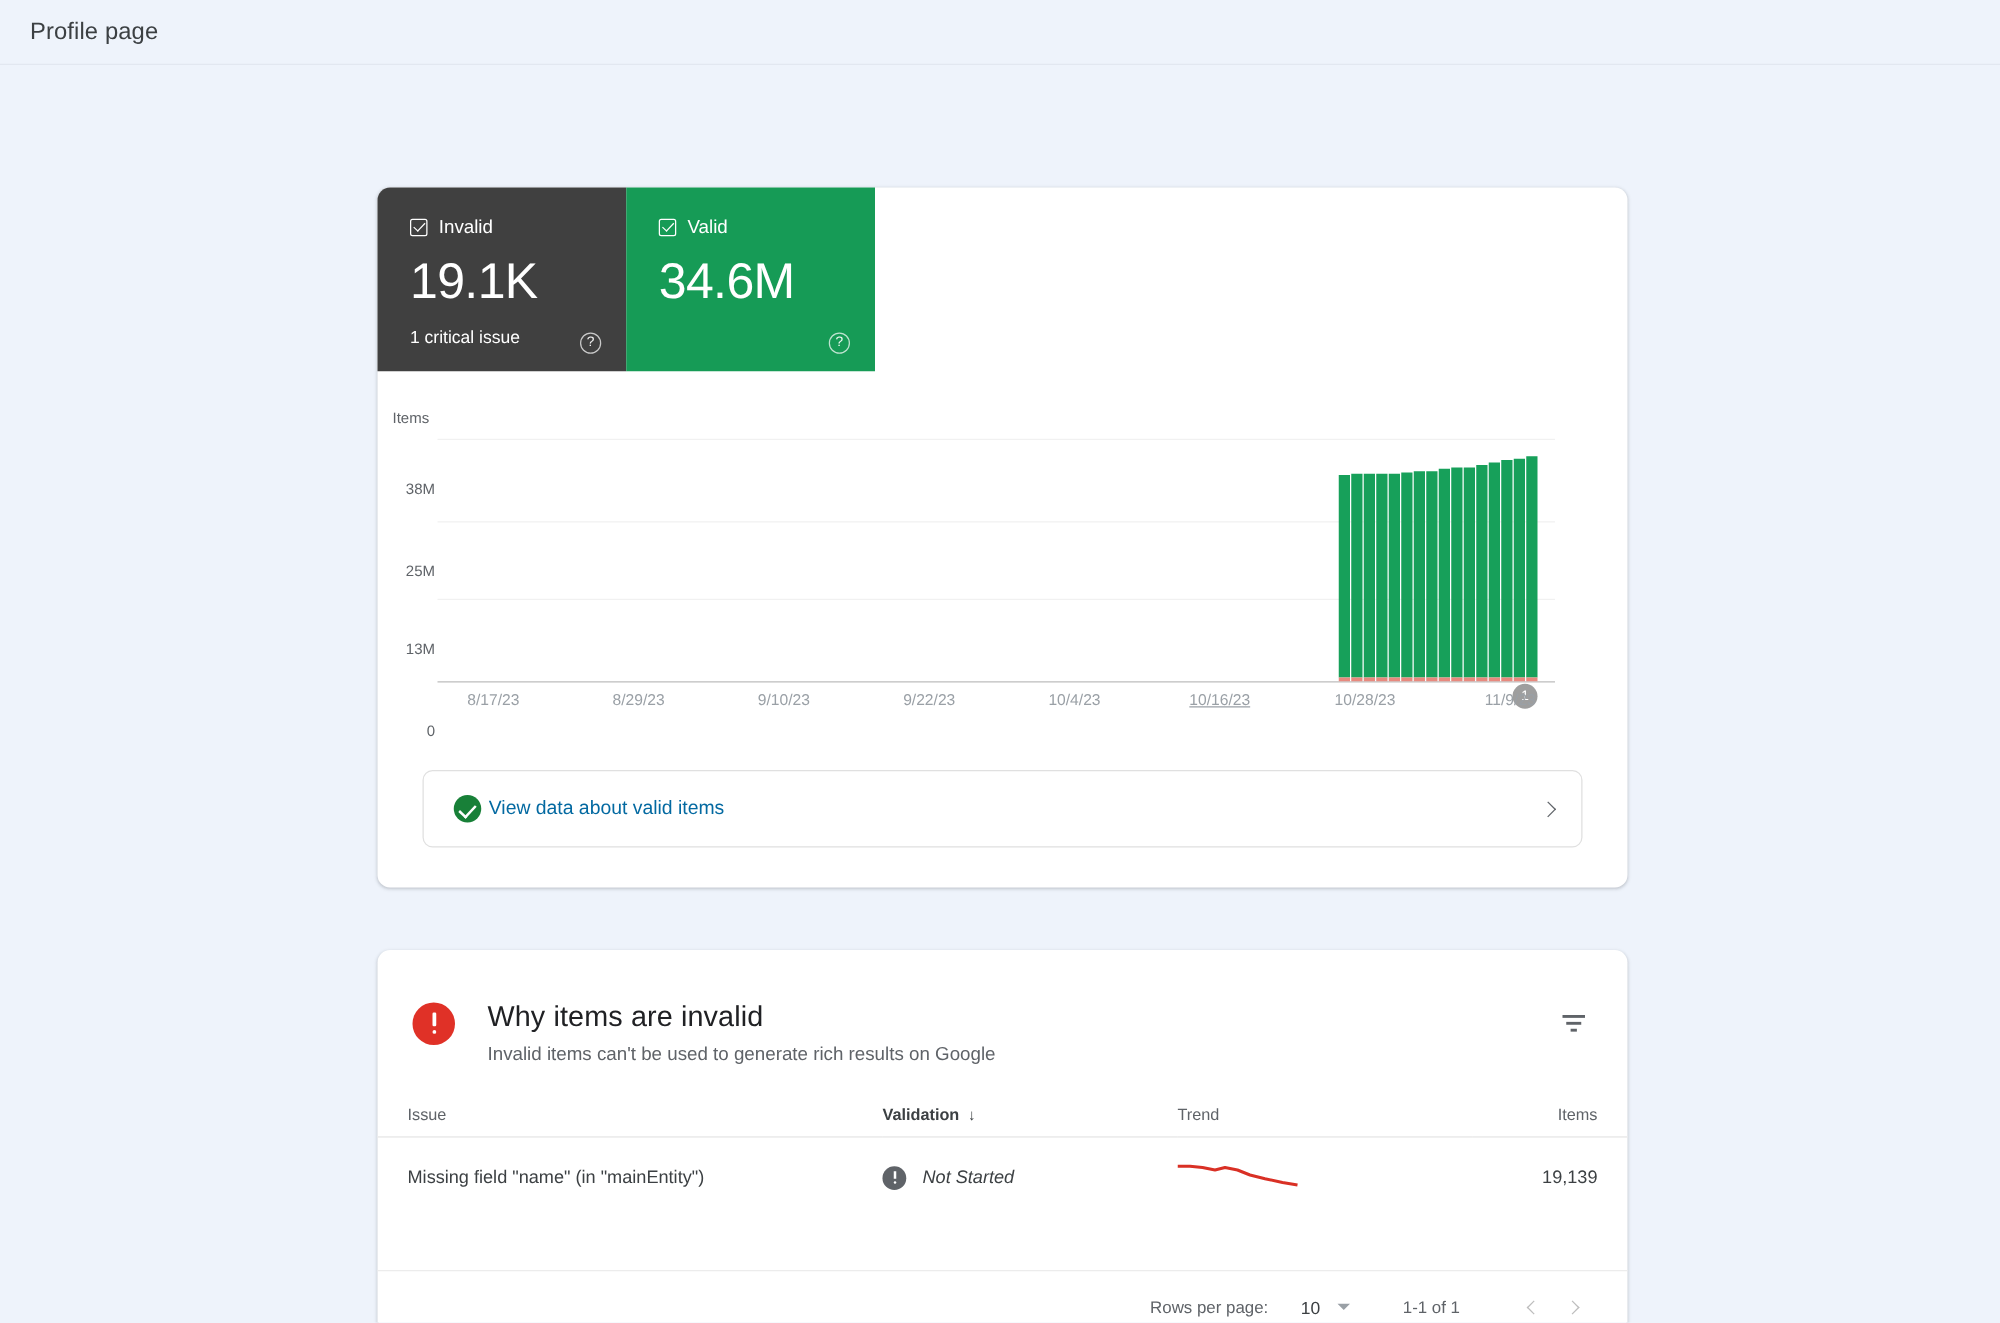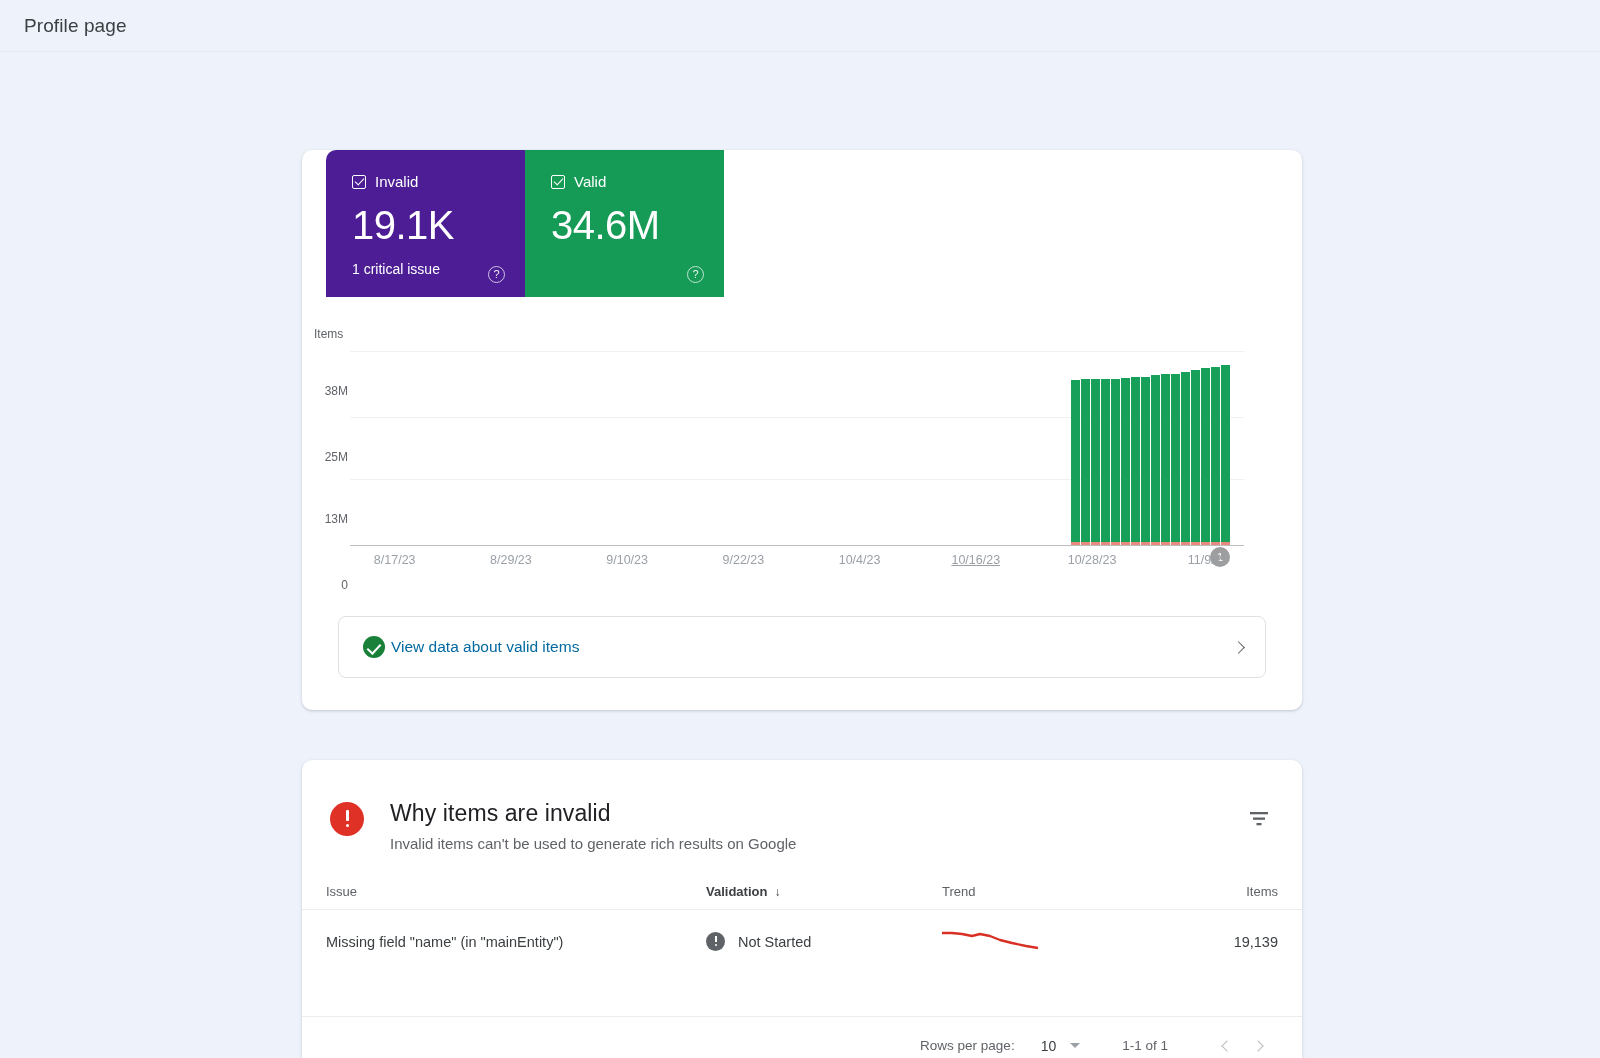--- a/index.html
+++ b/index.html
@@ -38,23 +38,22 @@
   #summary-card { left: 302px; top: 150px; width: 1000px; height: 560px; }
 
   .metrics { display: flex; height: 147px; }
   .metric {
     width: 199px; height: 147px;
     position: relative;
     padding: 24px 0 0 26px;
     color: #fff;
   }
   .metric.invalid {
-    background: #4c1d95;
+    background: #404040;
     border-top-left-radius: 10px;
-    margin-left: 24px;
   }
   .metric.valid { background: #169b56; }
 
   .metric-top { display: flex; align-items: center; gap: 9px; }
   .cb {
     width: 14px; height: 14px;
     border: 1.6px solid #fff;
     border-radius: 2px;
     position: relative;
     flex: none;
@@ -210,21 +209,21 @@
   table.t th.sorted { color: #3c4043; font-weight: 700; }
   table.t td {
     font-size: 14.5px; color: #3c4043;
     padding: 17px 0; text-align: left;
   }
   .c-issue { padding-left: 24px !important; width: 404px; }
   .c-valid { width: 236px; }
   .c-trend { width: 236px; }
   .c-items { text-align: right !important; padding-right: 24px !important; }
   .sort-arrow { margin-left: 7px; font-size: 12px; }
-  .val-cell { display: flex; align-items: center; gap: 13px; }
+  .val-cell { display: flex; align-items: center; gap: 13px; font-style: italic; }
   .info-dot {
     width: 19px; height: 19px; border-radius: 50%;
     background: #5f6368; flex: none; position: relative;
   }
   .info-dot::before {
     content: ""; position: absolute; left: 50%; top: 4px; margin-left: -1px;
     width: 2px; height: 6px; background: #fff;
   }
   .info-dot::after {
     content: ""; position: absolute; left: 50%; top: 12px; margin-left: -1px;

